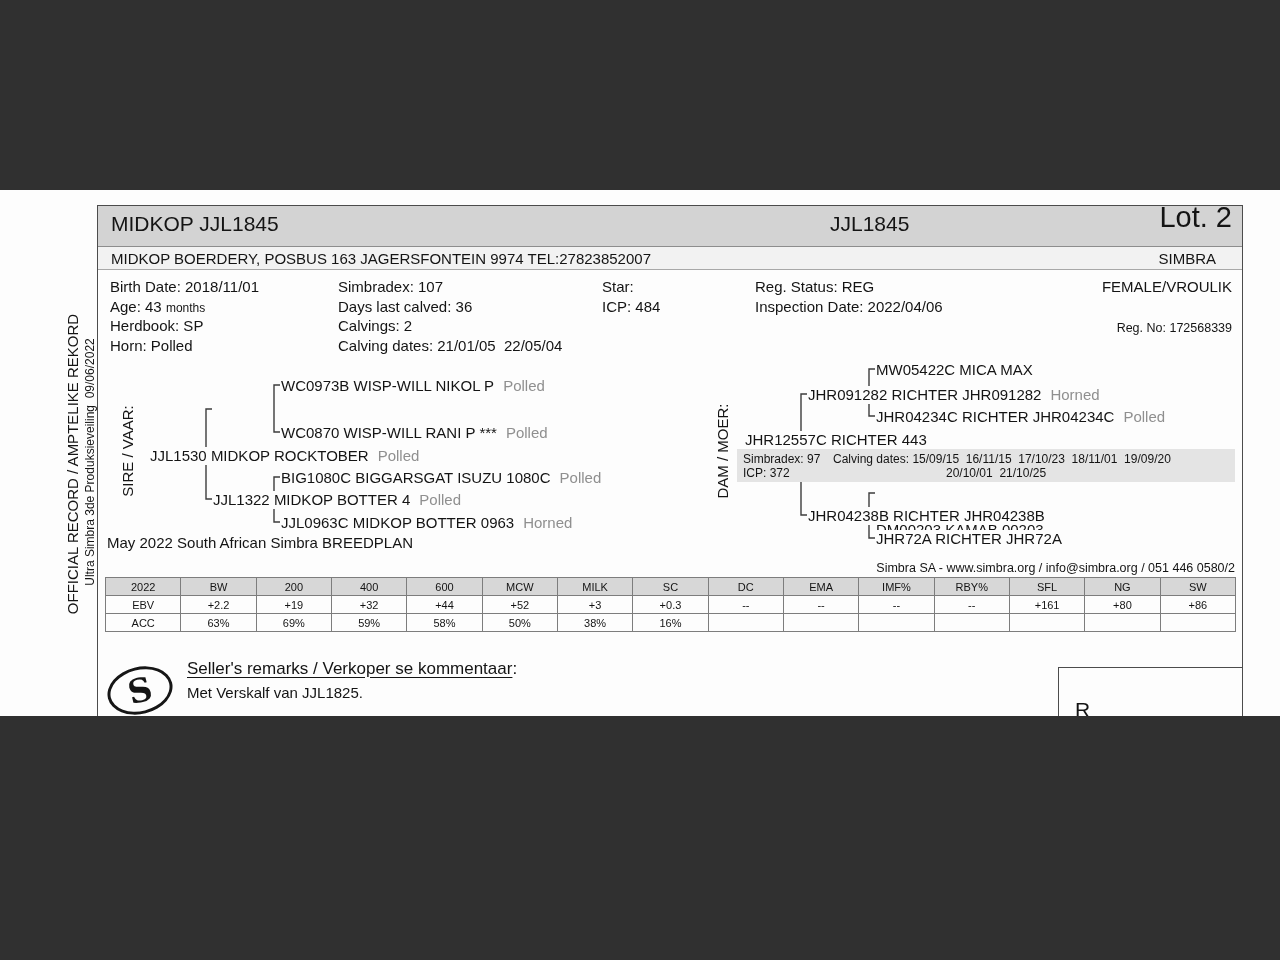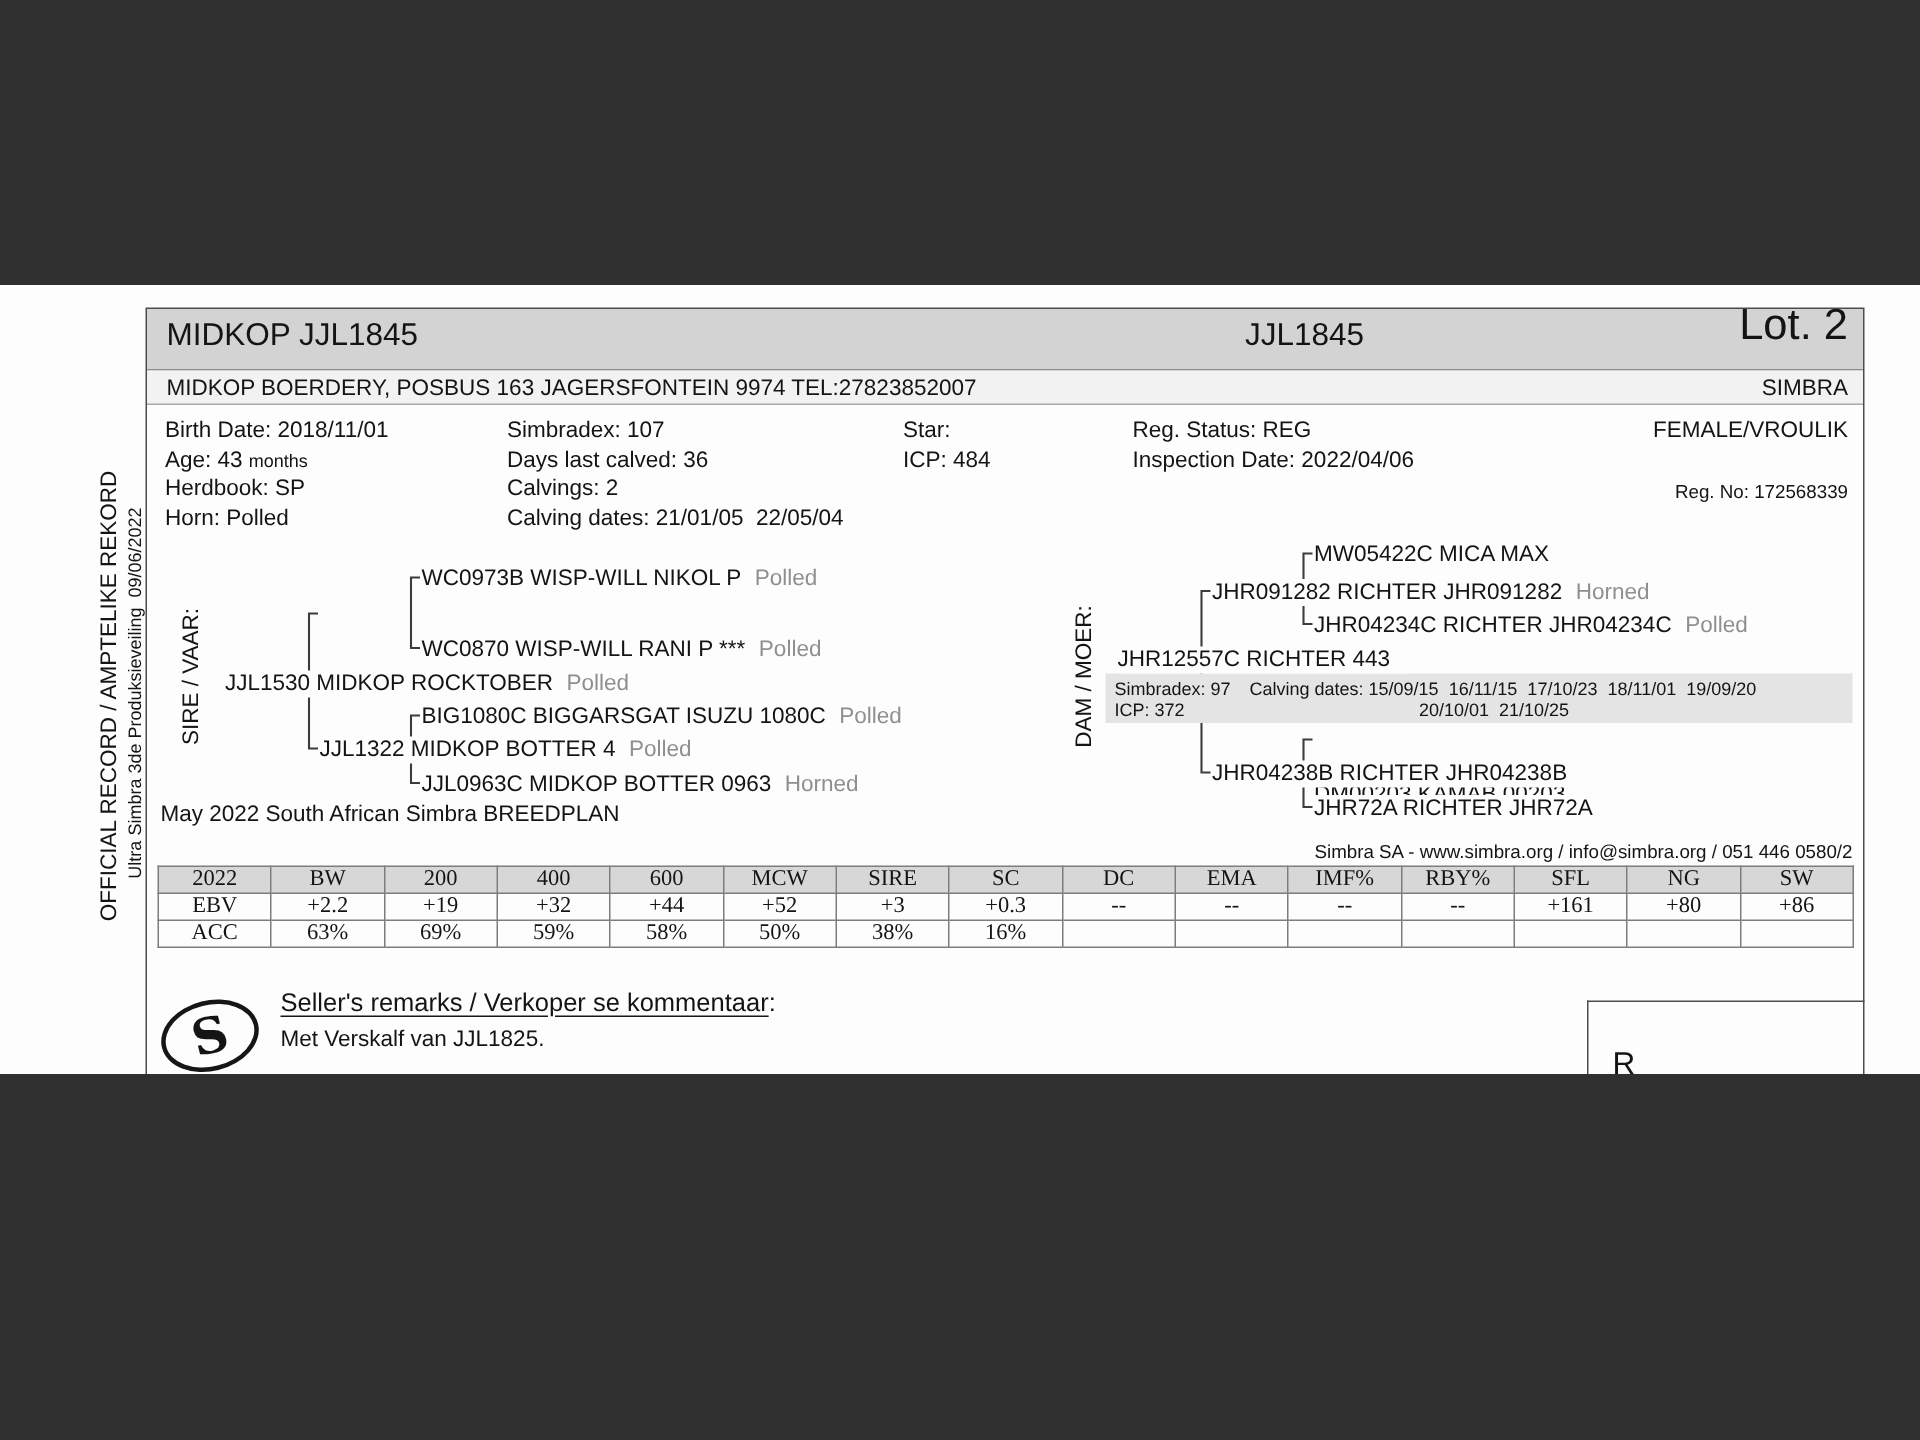--- a/index.html
+++ b/index.html
@@ -13,21 +13,21 @@
   .paper { position: absolute; left: 0; top: 190px; width: 1280px; height: 589px; background: #fdfdfd; }
   .band-h { position: absolute; left: 98px; top: 206px; width: 1144px; height: 41px; background: #d3d3d3; border-bottom: 1px solid #8d8d8d; }
   .band-s { position: absolute; left: 98px; top: 247px; width: 1144px; height: 23px; background: #f2f2f2; border-bottom: 1px solid #a8a8a8; }
   .card-frame { position: absolute; left: 97px; top: 205px; width: 1146px; height: 531px; border: 1px solid #4c4c4c; pointer-events: none; }
   .lines { position: absolute; left: 0; top: 0; }
   .ped { background: #fdfdfd; padding-right: 3px; }
   .ped .pstatus { color: #8f8f8f; margin-left: 9px; }
   .rot { position: absolute; transform: rotate(-90deg); text-align: center; white-space: nowrap; line-height: 16px; }
   .dam-box { position: absolute; left: 737px; top: 449px; width: 498px; height: 33px; background: #e4e4e4; }
   .small { font-size: 12px; line-height: 14px; }
-  .bp-table { position: absolute; left: 105px; top: 577px; width: 1131px; border-collapse: collapse; table-layout: fixed; font-size: 15px; font-family: Liberation Serif, serif; }
+  .bp-table { position: absolute; left: 105px; top: 577px; width: 1131px; border-collapse: collapse; table-layout: fixed; font-size: 11px; }
   .bp-table td { border: 1px solid #7d7d7d; text-align: center; height: 18px; padding: 0 2px; background: #fdfdfd; }
   .bp-table tr.shade td { background: #d7d7d7; }
   .s-logo {
     position: absolute; left: 107px; top: 667px; width: 66px; height: 47px;
     border: 3px solid #161616; border-radius: 50%; transform: rotate(-14deg);
     display: flex; align-items: center; justify-content: center;
     font-family: "DejaVu Serif", "Liberation Serif", serif; font-size: 33px; font-weight: bold;
   }
   .remark-title { font-size: 17px; }
   .remark-title .u { text-decoration: underline; text-underline-offset: 3px; }
@@ -56,21 +56,21 @@
     </g>
   </svg>
 
   <div class="dam-box"></div>
 
   <div class="t" style="left:111px; top:215px; font-size:21px;">MIDKOP JJL1845</div>
   <div class="t" style="left:830px; top:215px; font-size:21px;">JJL1845</div>
   <div class="t" style="right:48px; top:208px; font-size:29px;">Lot. 2</div>
 
   <div class="t" style="left:111px; top:250px;">MIDKOP BOERDERY, POSBUS 163 JAGERSFONTEIN 9974 TEL:27823852007</div>
-  <div class="t" style="right:48px; top:250px;">SIMBRA</div>
+  <div class="t" style="right:64px; top:250px;">SIMBRA</div>
 
   <div class="t" style="left:110px; top:278px;">Birth Date: 2018/11/01</div>
   <div class="t" style="left:338px; top:278px;">Simbradex: 107</div>
   <div class="t" style="left:602px; top:278px;">Star:</div>
   <div class="t" style="left:755px; top:278px;">Reg. Status: REG</div>
   <div class="t" style="right:48px; top:278px;">FEMALE/VROULIK</div>
 
   <div class="t" style="left:110px; top:298px;">
     <span>Age: 43</span>
     <span class="small">months</span>
@@ -141,21 +141,21 @@
 
   <table class="bp-table">
     <tbody>
         <tr class="shade">
       <td>2022</td>
       <td>BW</td>
       <td>200</td>
       <td>400</td>
       <td>600</td>
       <td>MCW</td>
-      <td>SIRE</td>
+      <td>MILK</td>
       <td>SC</td>
       <td>DC</td>
       <td>EMA</td>
       <td>IMF%</td>
       <td>RBY%</td>
       <td>SFL</td>
       <td>NG</td>
       <td>SW</td>
     </tr>
     <tr>

